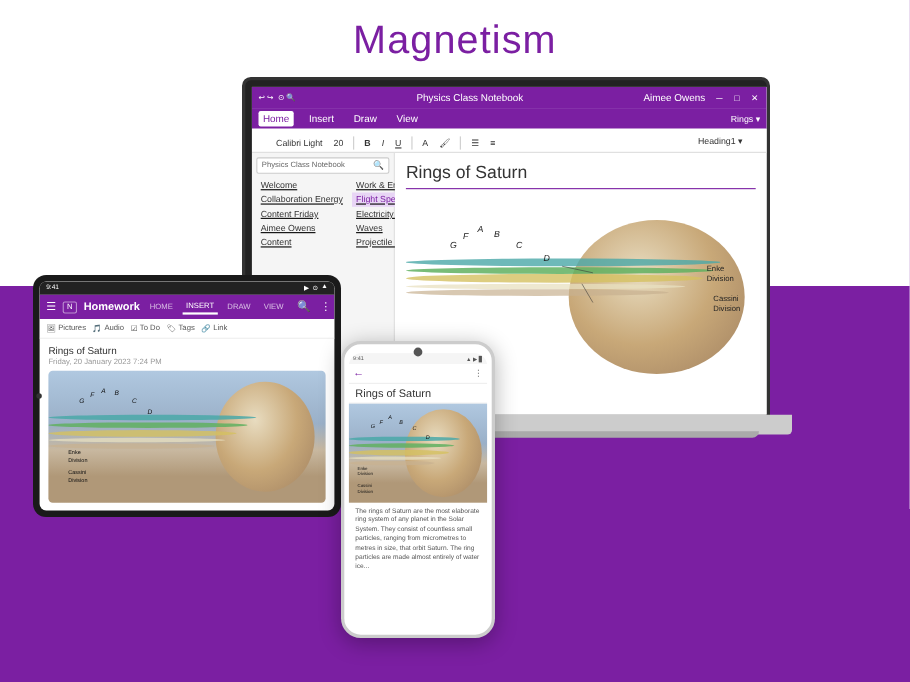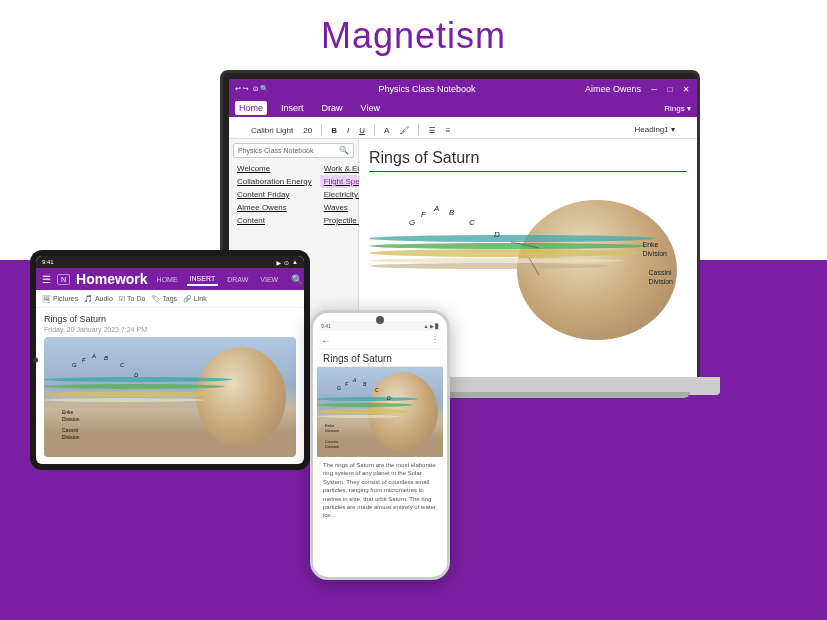--- a/index.html
+++ b/index.html
@@ -291,21 +291,21 @@
       gap: 6px;
     }
 
     .tablet-menu-icon {
       color: white;
       font-size: 10px;
     }
 
     .tablet-app-title {
       color: white;
-      font-size: 14px;
+      font-size: 10px;
       font-weight: 600;
       margin-right: auto;
     }
 
     .tablet-tab {
       color: rgba(255,255,255,0.7);
       font-size: 7px;
       padding: 2px 3px;
     }
 

